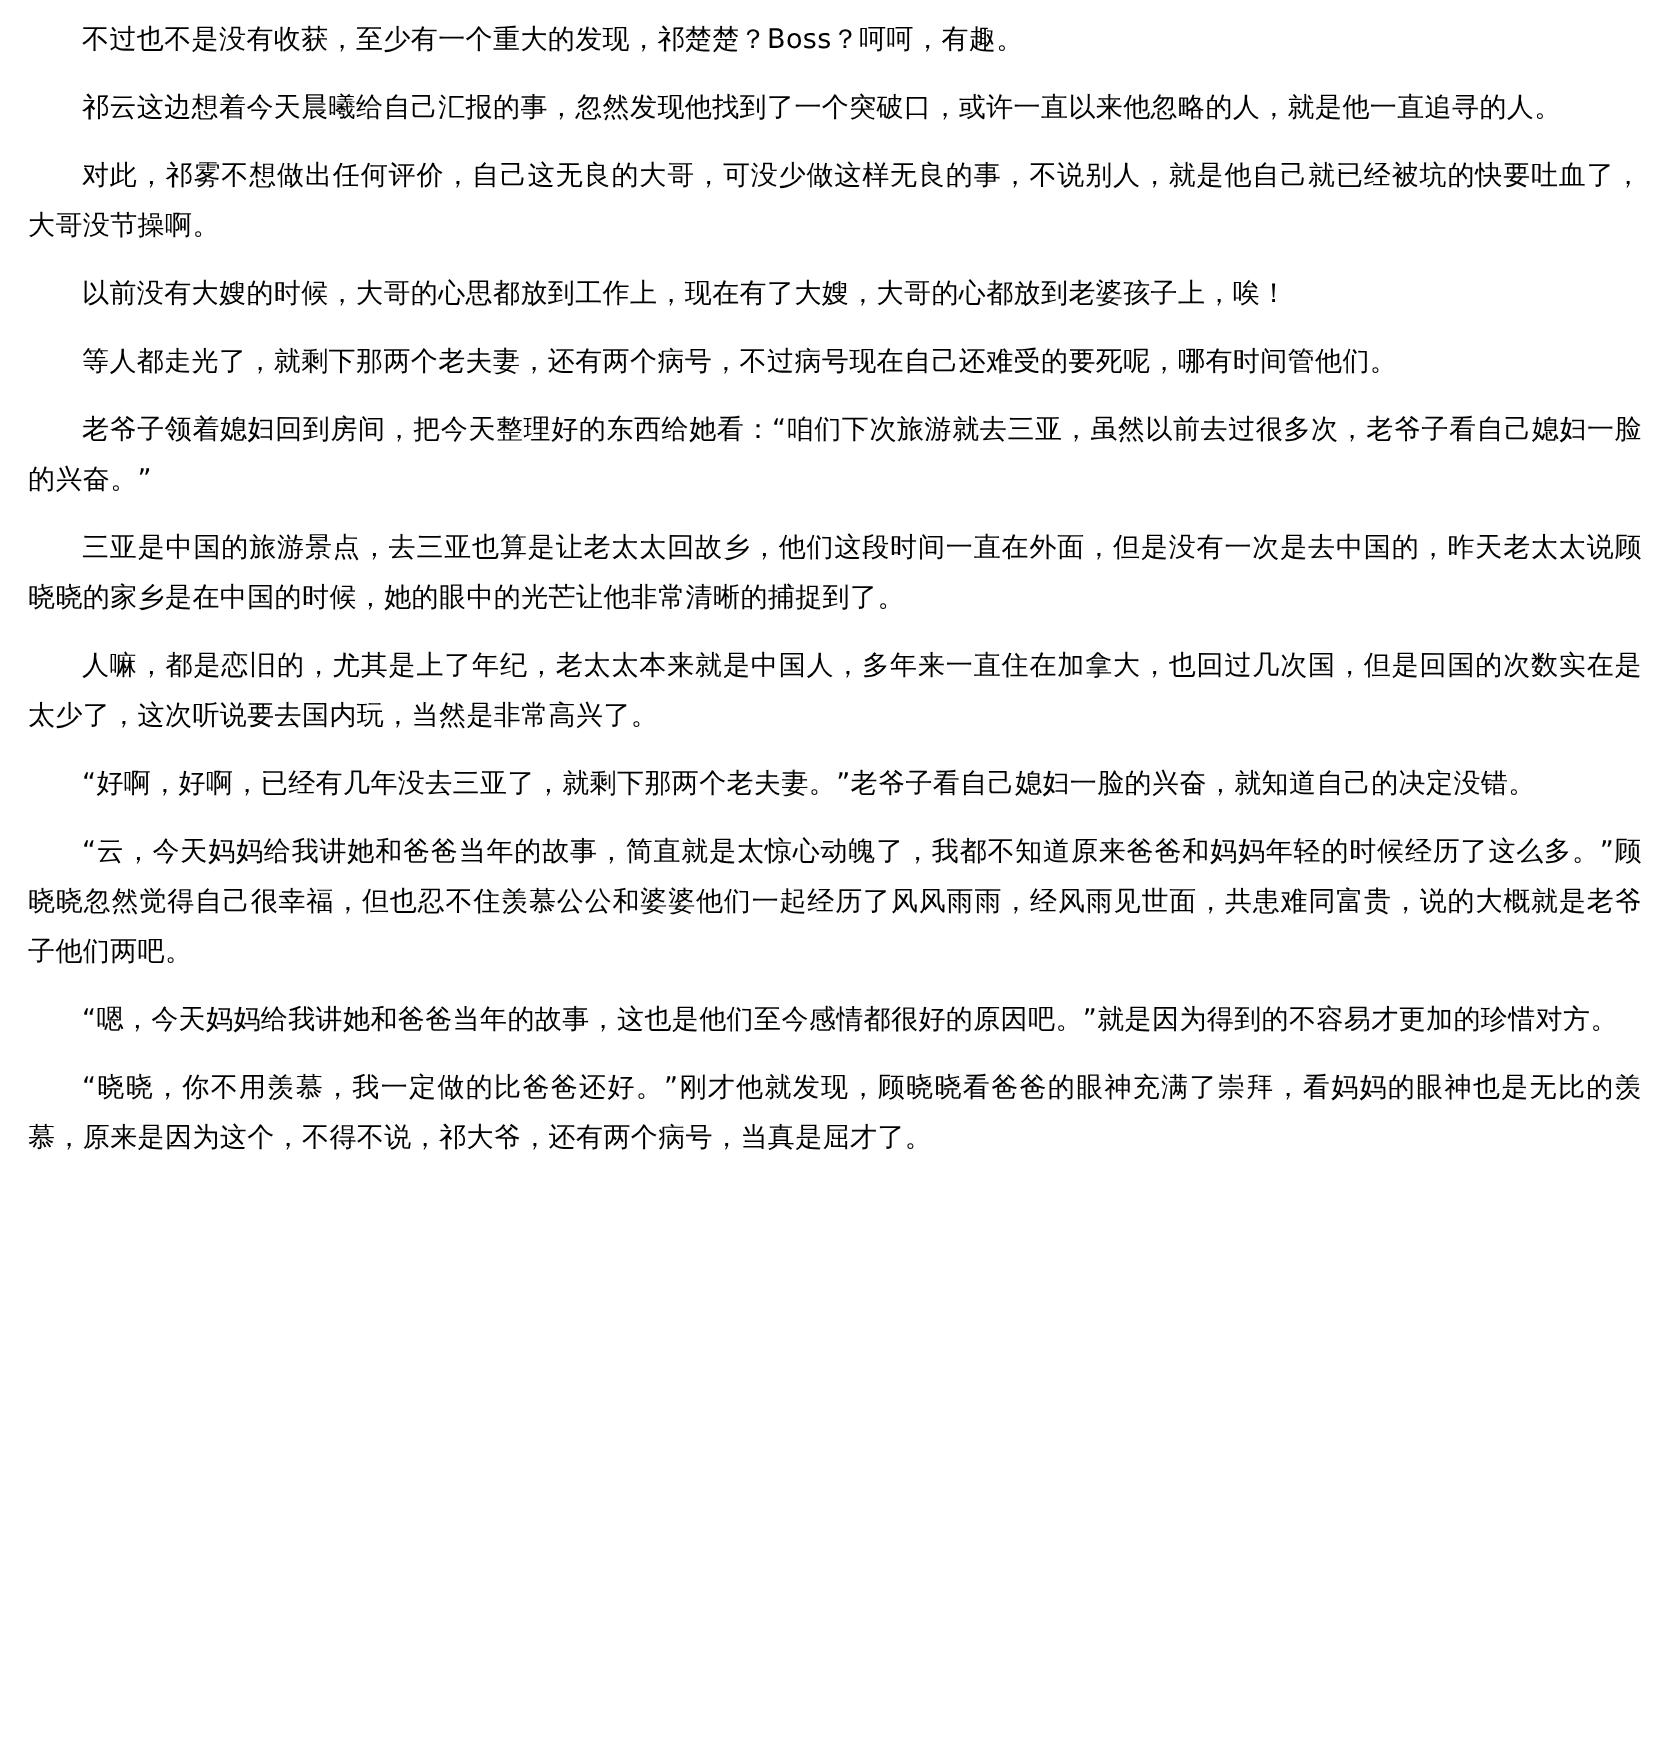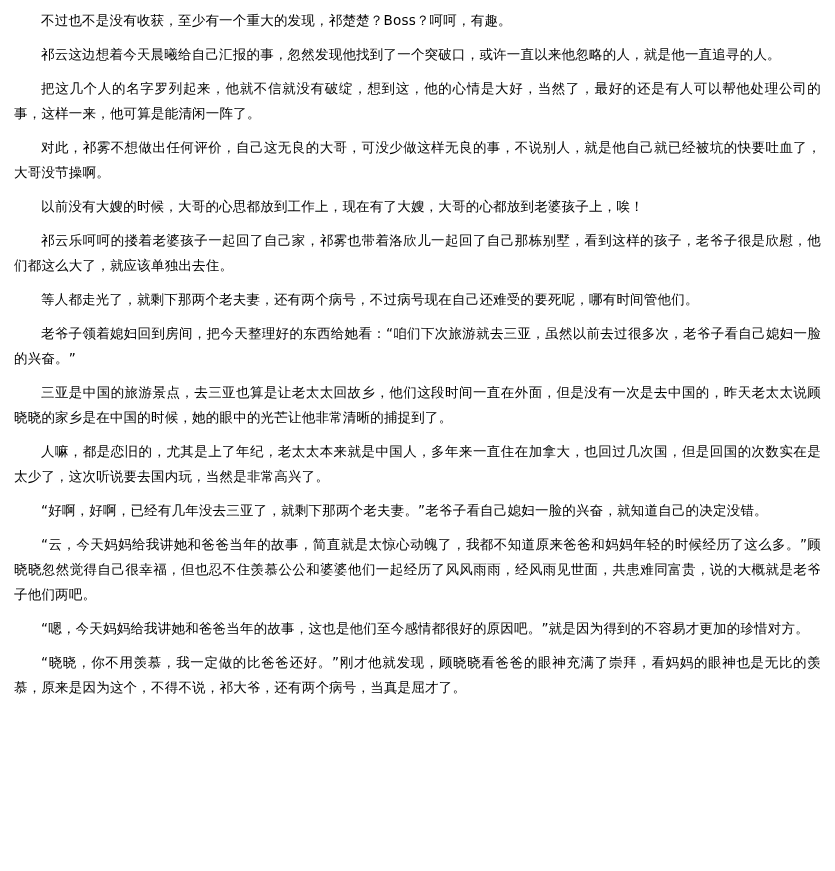--- a/index.html
+++ b/index.html
@@ -30,24 +30,22 @@
     letter-spacing: 0.2px;
     word-break: break-all;
   }
 </style>
 </head>
 <body>
 
 <div id="page">
   <p class="para">不过也不是没有收获，至少有一个重大的发现，祁楚楚？Boss？呵呵，有趣。</p>
   <p class="para">祁云这边想着今天晨曦给自己汇报的事，忽然发现他找到了一个突破口，或许一直以来他忽略的人，就是他一直追寻的人。</p>
-  <p class="para">把这几个人的名字罗列起来，他就不信就没有破绽，想到这，他的心情是大好，当然了，最好的还是有人可以帮他处理公司的事，这样一来，他可算是能清闲一阵了。</p>
   <p class="para">对此，祁雾不想做出任何评价，自己这无良的大哥，可没少做这样无良的事，不说别人，就是他自己就已经被坑的快要吐血了，大哥没节操啊。</p>
   <p class="para">以前没有大嫂的时候，大哥的心思都放到工作上，现在有了大嫂，大哥的心都放到老婆孩子上，唉！</p>
-  <p class="para">祁云乐呵呵的搂着老婆孩子一起回了自己家，祁雾也带着洛欣儿一起回了自己那栋别墅，看到这样的孩子，老爷子很是欣慰，他们都这么大了，就应该单独出去住。</p>
   <p class="para">等人都走光了，就剩下那两个老夫妻，还有两个病号，不过病号现在自己还难受的要死呢，哪有时间管他们。</p>
   <p class="para">老爷子领着媳妇回到房间，把今天整理好的东西给她看：“咱们下次旅游就去三亚，虽然以前去过很多次，老爷子看自己媳妇一脸的兴奋。”</p>
   <p class="para">三亚是中国的旅游景点，去三亚也算是让老太太回故乡，他们这段时间一直在外面，但是没有一次是去中国的，昨天老太太说顾晓晓的家乡是在中国的时候，她的眼中的光芒让他非常清晰的捕捉到了。</p>
   <p class="para">人嘛，都是恋旧的，尤其是上了年纪，老太太本来就是中国人，多年来一直住在加拿大，也回过几次国，但是回国的次数实在是太少了，这次听说要去国内玩，当然是非常高兴了。</p>
   <p class="para">“好啊，好啊，已经有几年没去三亚了，就剩下那两个老夫妻。”老爷子看自己媳妇一脸的兴奋，就知道自己的决定没错。</p>
   <p class="para">“云，今天妈妈给我讲她和爸爸当年的故事，简直就是太惊心动魄了，我都不知道原来爸爸和妈妈年轻的时候经历了这么多。”顾晓晓忽然觉得自己很幸福，但也忍不住羡慕公公和婆婆他们一起经历了风风雨雨，经风雨见世面，共患难同富贵，说的大概就是老爷子他们两吧。</p>
   <p class="para">“嗯，今天妈妈给我讲她和爸爸当年的故事，这也是他们至今感情都很好的原因吧。”就是因为得到的不容易才更加的珍惜对方。</p>
   <p class="para">“晓晓，你不用羡慕，我一定做的比爸爸还好。”刚才他就发现，顾晓晓看爸爸的眼神充满了崇拜，看妈妈的眼神也是无比的羡慕，原来是因为这个，不得不说，祁大爷，还有两个病号，当真是屈才了。</p>
 </div>
 

